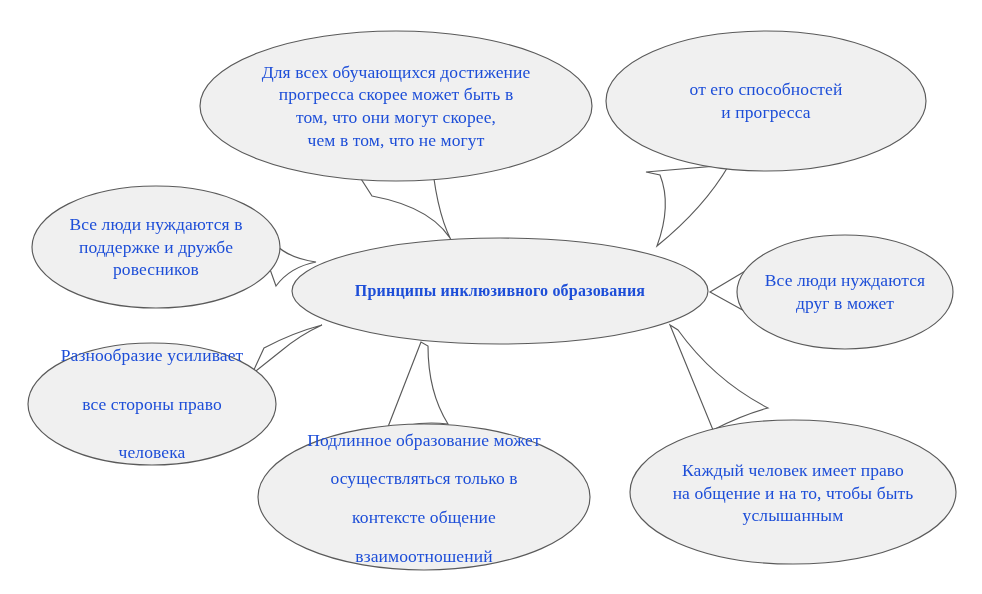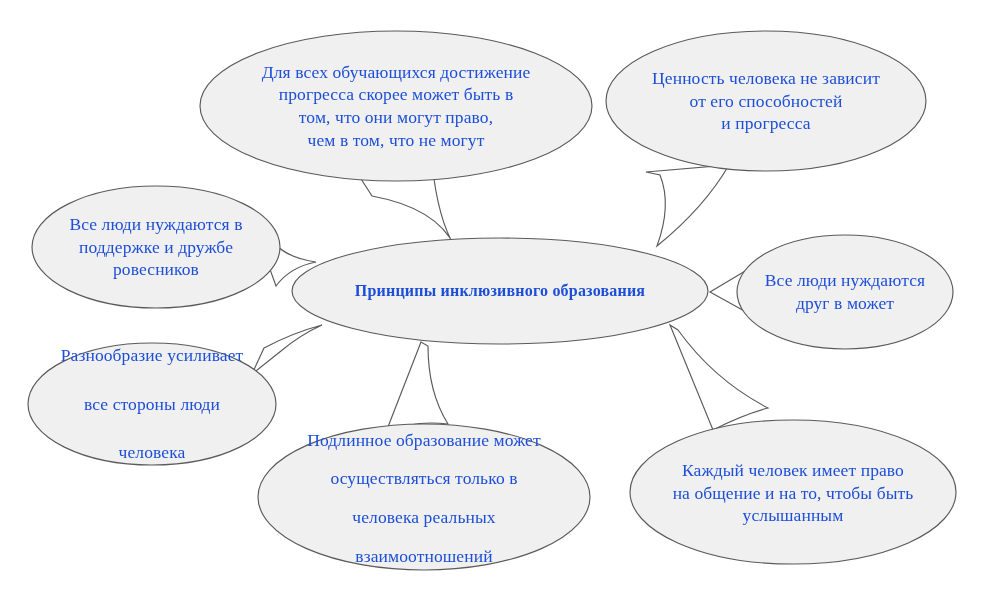--- a/index.html
+++ b/index.html
@@ -99,51 +99,50 @@
 
       <ellipse class="bubble-shape" cx="793" cy="492" rx="163" ry="72"></ellipse>
 
       <ellipse class="bubble-shape" cx="500" cy="291" rx="208" ry="53"></ellipse>
     </g>
   </svg>
 
   <div class="bubble-text" style="left:200px; top:36px; width:392px; height:140px;">
     <div class="line">Для всех обучающихся достижение</div>
     <div class="line">прогресса скорее может быть в</div>
-    <div class="line">том, что они могут право,</div>
+    <div class="line">том, что они могут скорее,</div>
     <div class="line">чем в том, что не могут</div>
   </div>
 
   <div class="bubble-text" style="left:606px; top:36px; width:320px; height:130px;">
-    <div class="line">Ценность человека не зависит</div>
     <div class="line">от его способностей</div>
     <div class="line">и прогресса</div>
   </div>
 
   <div class="bubble-text" style="left:32px; top:192px; width:248px; height:110px;">
     <div class="line">Все люди нуждаются в</div>
     <div class="line">поддержке и дружбе</div>
     <div class="line">ровесников</div>
   </div>
 
   <div class="bubble-text" style="left:28px; top:349px; width:248px; height:110px;gap:26px;">
     <div class="line">Разнообразие усиливает</div>
-    <div class="line">все стороны люди</div>
+    <div class="line">все стороны право</div>
     <div class="line">человека</div>
   </div>
 
   <div class="bubble-text" style="left:741px; top:248px; width:208px; height:88px;">
     <div class="line">Все люди нуждаются</div>
     <div class="line">друг в может</div>
   </div>
 
   <div class="bubble-text" style="left:262px; top:430px; width:324px; height:136px;gap:16px;">
     <div class="line">Подлинное образование может</div>
     <div class="line">осуществляться только в</div>
-    <div class="line">человека реальных</div>
+    <div class="line">контексте общение</div>
     <div class="line">взаимоотношений</div>
   </div>
 
   <div class="bubble-text" style="left:633px; top:438px; width:320px; height:110px;">
     <div class="line">Каждый человек имеет право</div>
     <div class="line">на общение и на то, чтобы быть</div>
     <div class="line">услышанным</div>
   </div>
 
   <div class="bubble-text center-text" style="left:296px; top:268px; width:408px; height:46px;">

